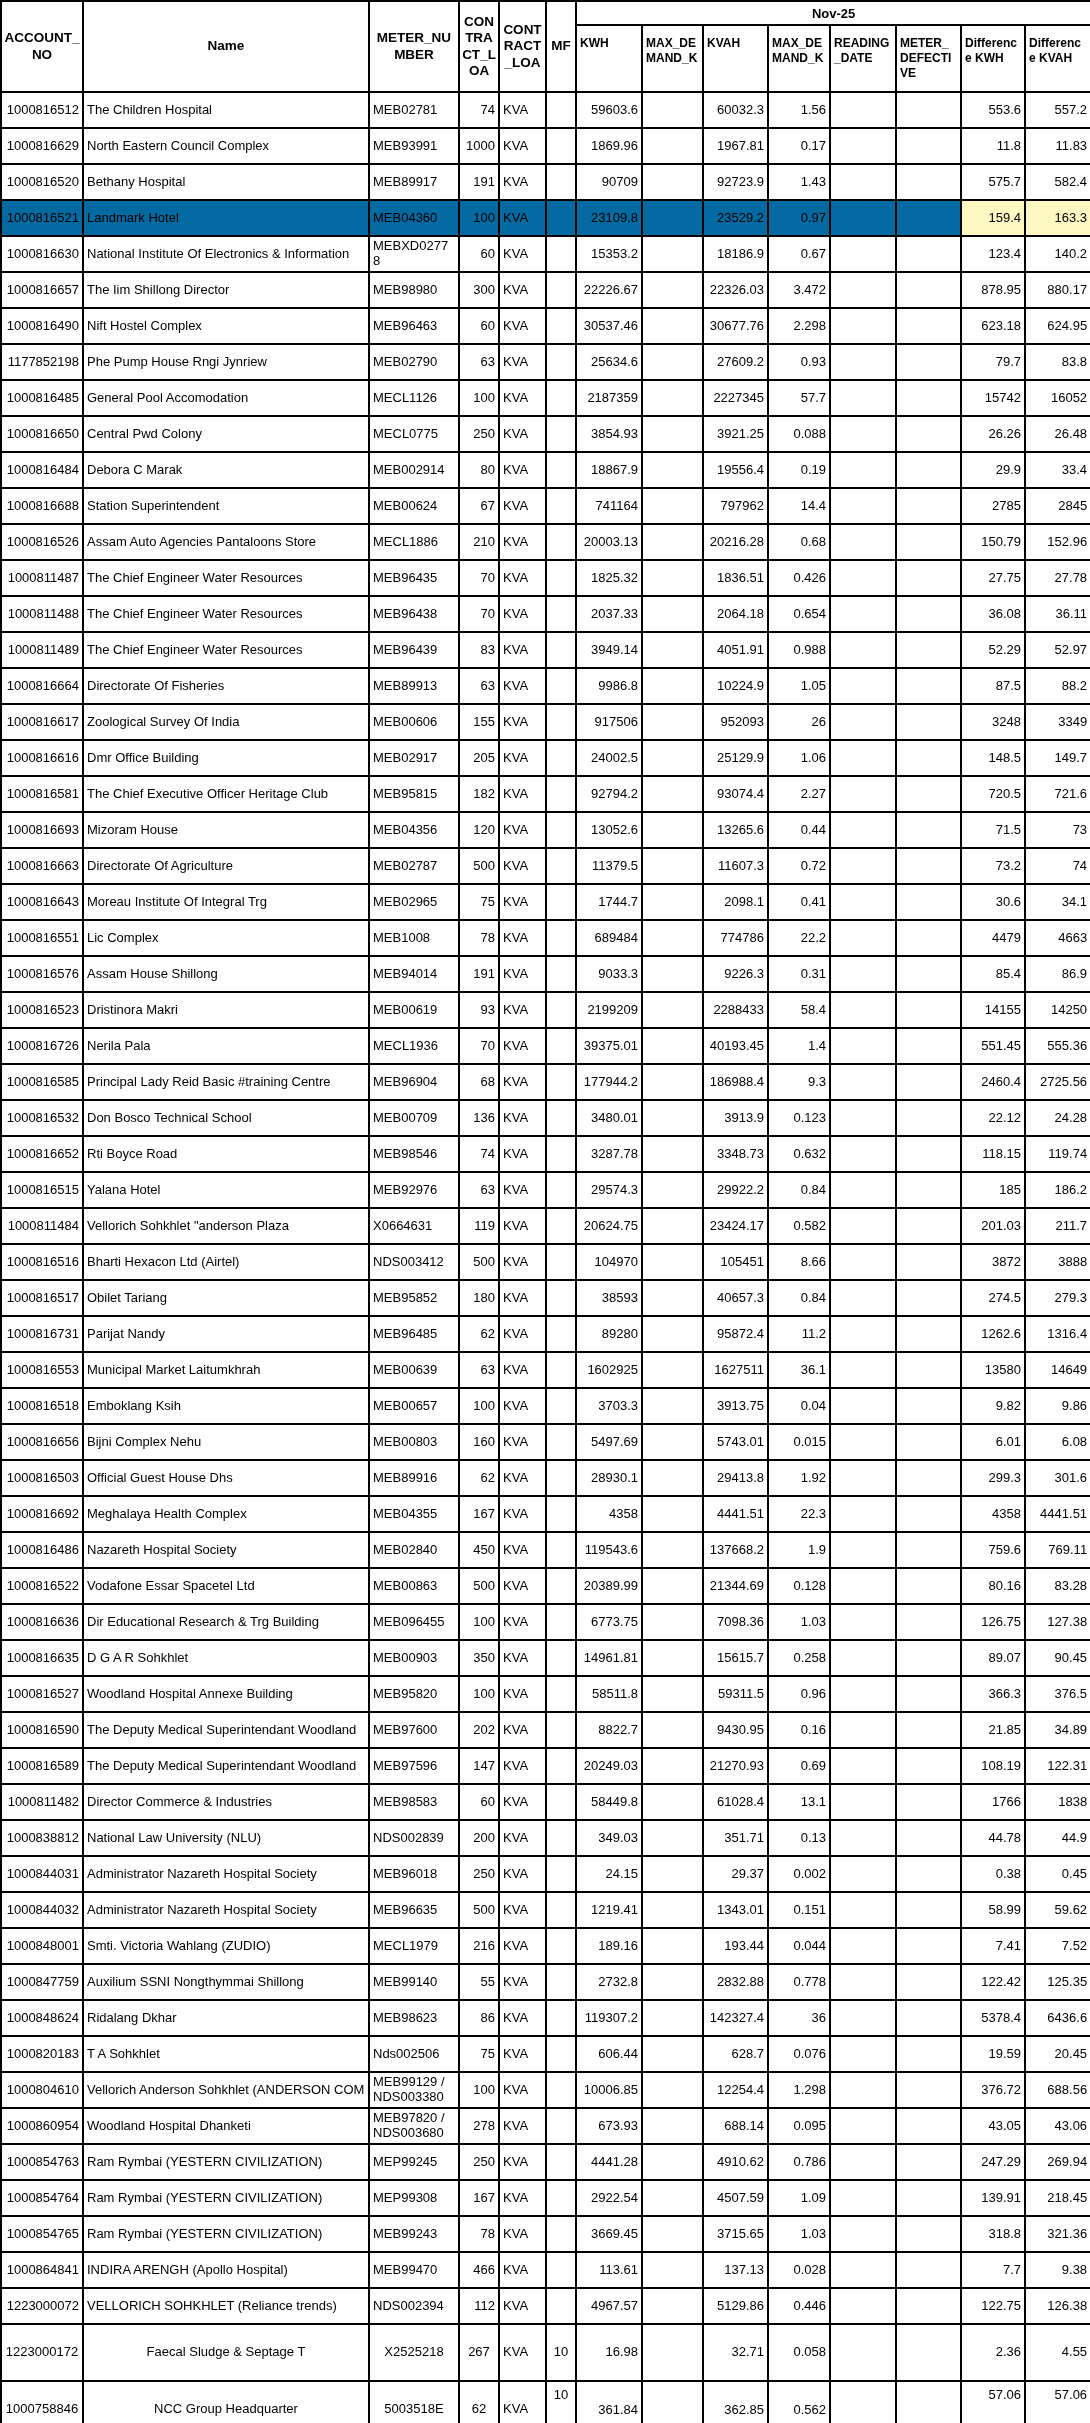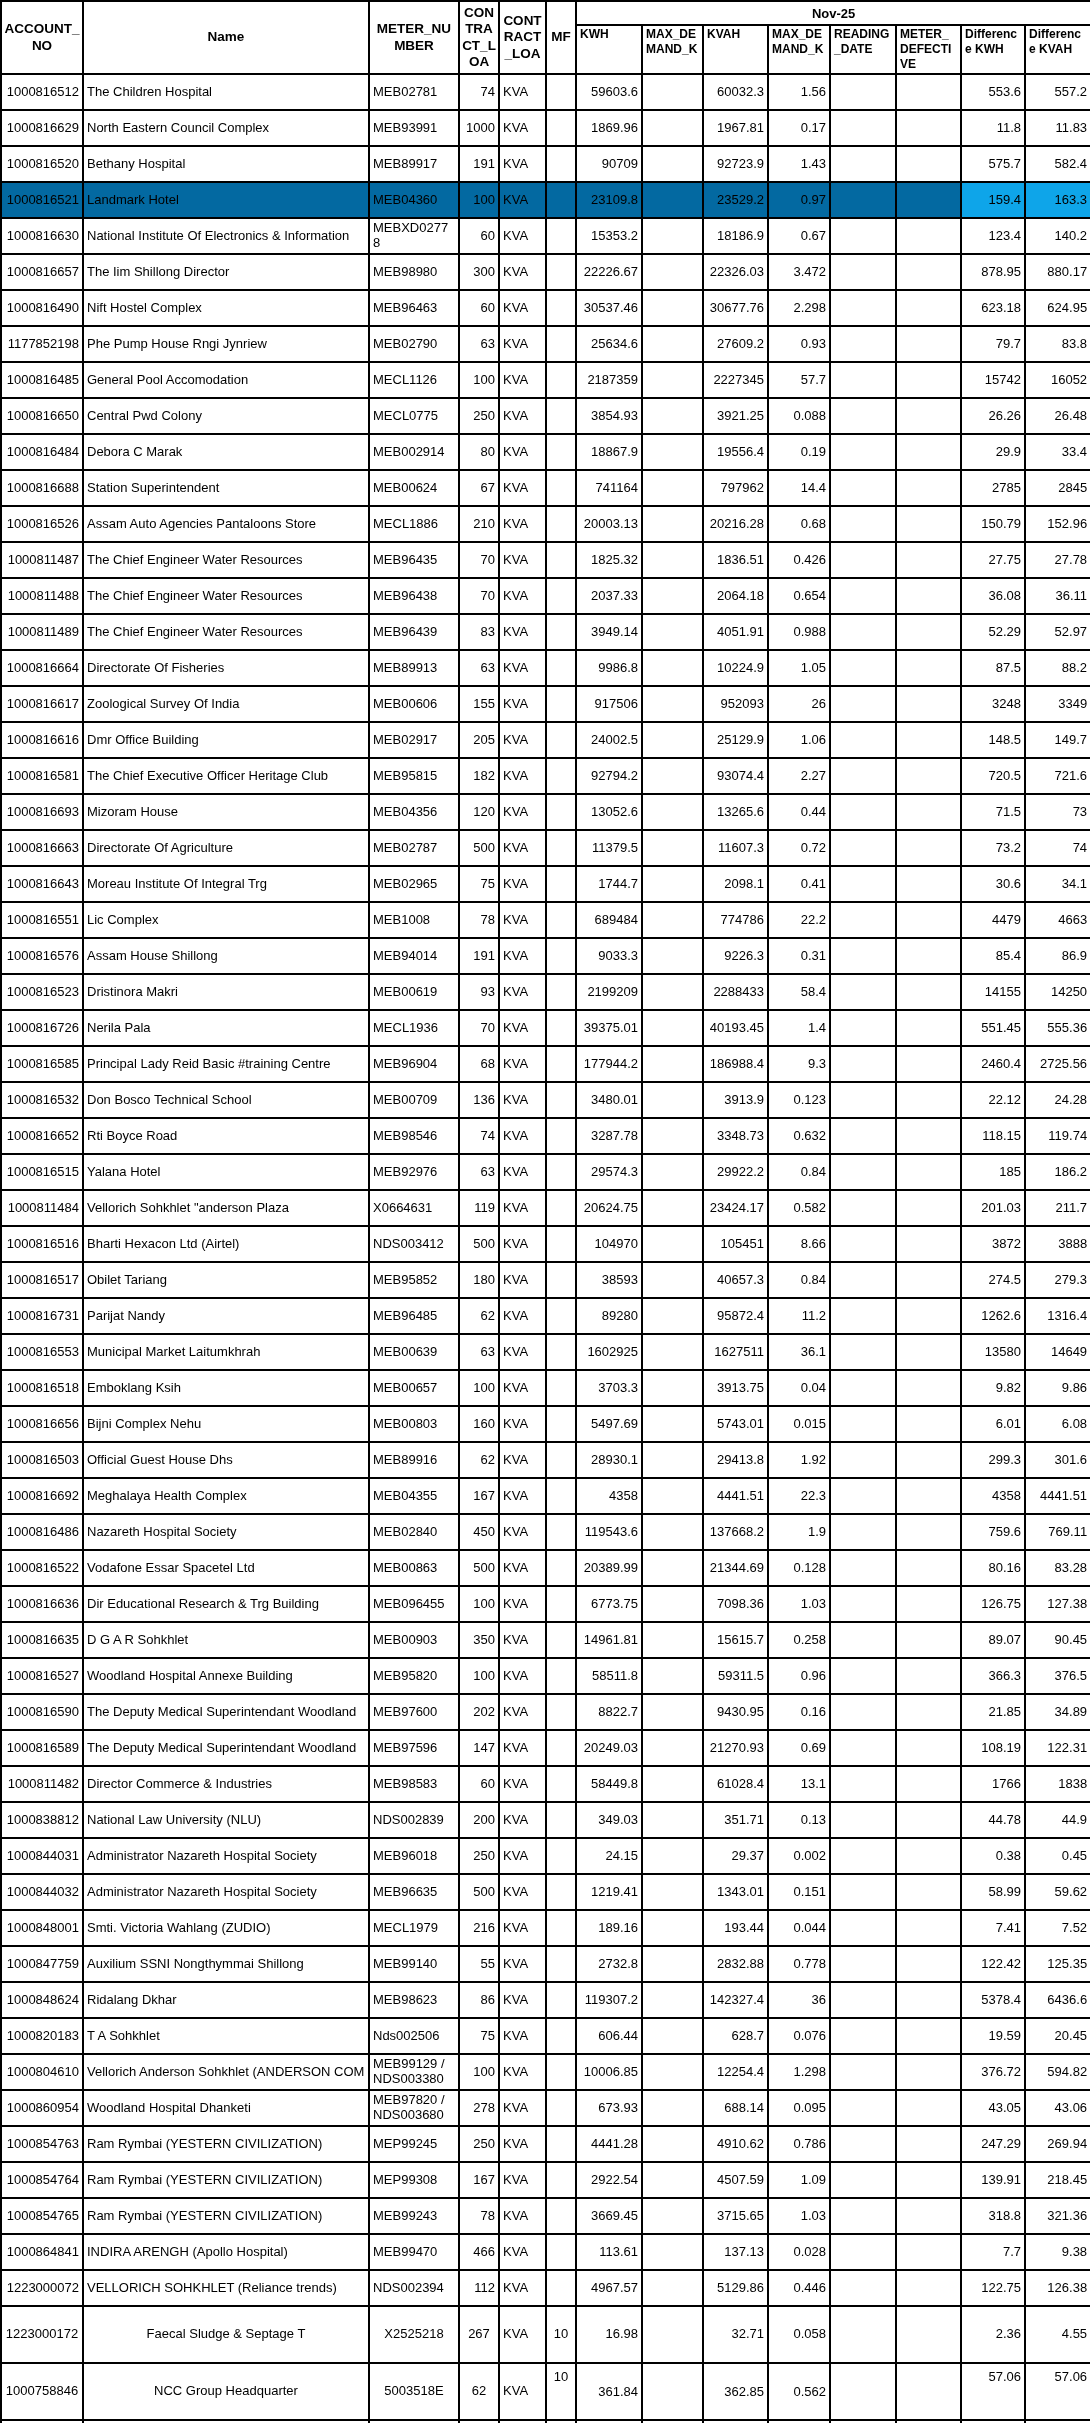--- a/index.html
+++ b/index.html
@@ -7,33 +7,33 @@
   table{border-collapse:collapse;table-layout:fixed;width:1090px;
         font-family:"Liberation Sans",sans-serif;color:#000;}
   td,th{border:2px solid #000;overflow:hidden;box-sizing:border-box;padding:0 3px;}
   thead th{font-weight:bold;background:#fff;}
   tr.h1{height:24px;}
   tr.h2{height:38px;}
   th.hleft{font-size:13.5px;text-align:center;vertical-align:middle;
            word-break:break-all;line-height:1.2;padding:0 2px;}
   th.hgroup{font-size:13px;text-align:center;vertical-align:middle;}
   th.hsub{font-size:12px;text-align:left;vertical-align:top;
-          word-break:break-all;line-height:1.25;padding:1px 3px;}
+          word-break:break-all;line-height:1.25;padding:10px 3px;}
   tbody tr{height:36px;}
   tbody tr.tall{height:57px;}
   td{font-size:13px;vertical-align:middle;line-height:1.15;}
   td.c-account{text-align:right;}
   td.c-name{text-align:left;white-space:nowrap;}
   td.c-meter{text-align:left;word-break:break-word;}
   td.c-loa{text-align:right;}
   td.c-unit{text-align:left;}
   td.c-mf{text-align:center;}
   td.c-num{text-align:right;}
   tr.shaded td{background:#0369a1;}
-  tr.shaded td.c-diff{background:#0ea5e9;}
+  tr.shaded td.c-diff{background:#fef9c3;}
   tr.centered td.c-account,tr.centered td.c-name,
   tr.centered td.c-meter,tr.centered td.c-loa{text-align:center;white-space:normal;}
   tr.vsplit td.vb{vertical-align:bottom;padding-bottom:19px;}
   tr.vsplit td.vt{vertical-align:top;padding-top:6px;}
 </style>
 </head>
 <body>
 
 <table>
   <colgroup>
@@ -961,21 +961,21 @@
         <td class="c-loa">100</td>
         <td class="c-unit">KVA</td>
         <td class="c-mf"></td>
         <td class="c-num">10006.85</td>
         <td class="c-num"></td>
         <td class="c-num">12254.4</td>
         <td class="c-num">1.298</td>
         <td class="c-num"></td>
         <td class="c-num"></td>
         <td class="c-num c-diff">376.72</td>
-        <td class="c-num c-diff">594.82</td>
+        <td class="c-num c-diff">688.56</td>
       </tr>
       <tr class="">
         <td class="c-account">1000860954</td>
         <td class="c-name">Woodland Hospital Dhanketi</td>
         <td class="c-meter">MEB97820 / NDS003680</td>
         <td class="c-loa">278</td>
         <td class="c-unit">KVA</td>
         <td class="c-mf"></td>
         <td class="c-num">673.93</td>
         <td class="c-num"></td>

